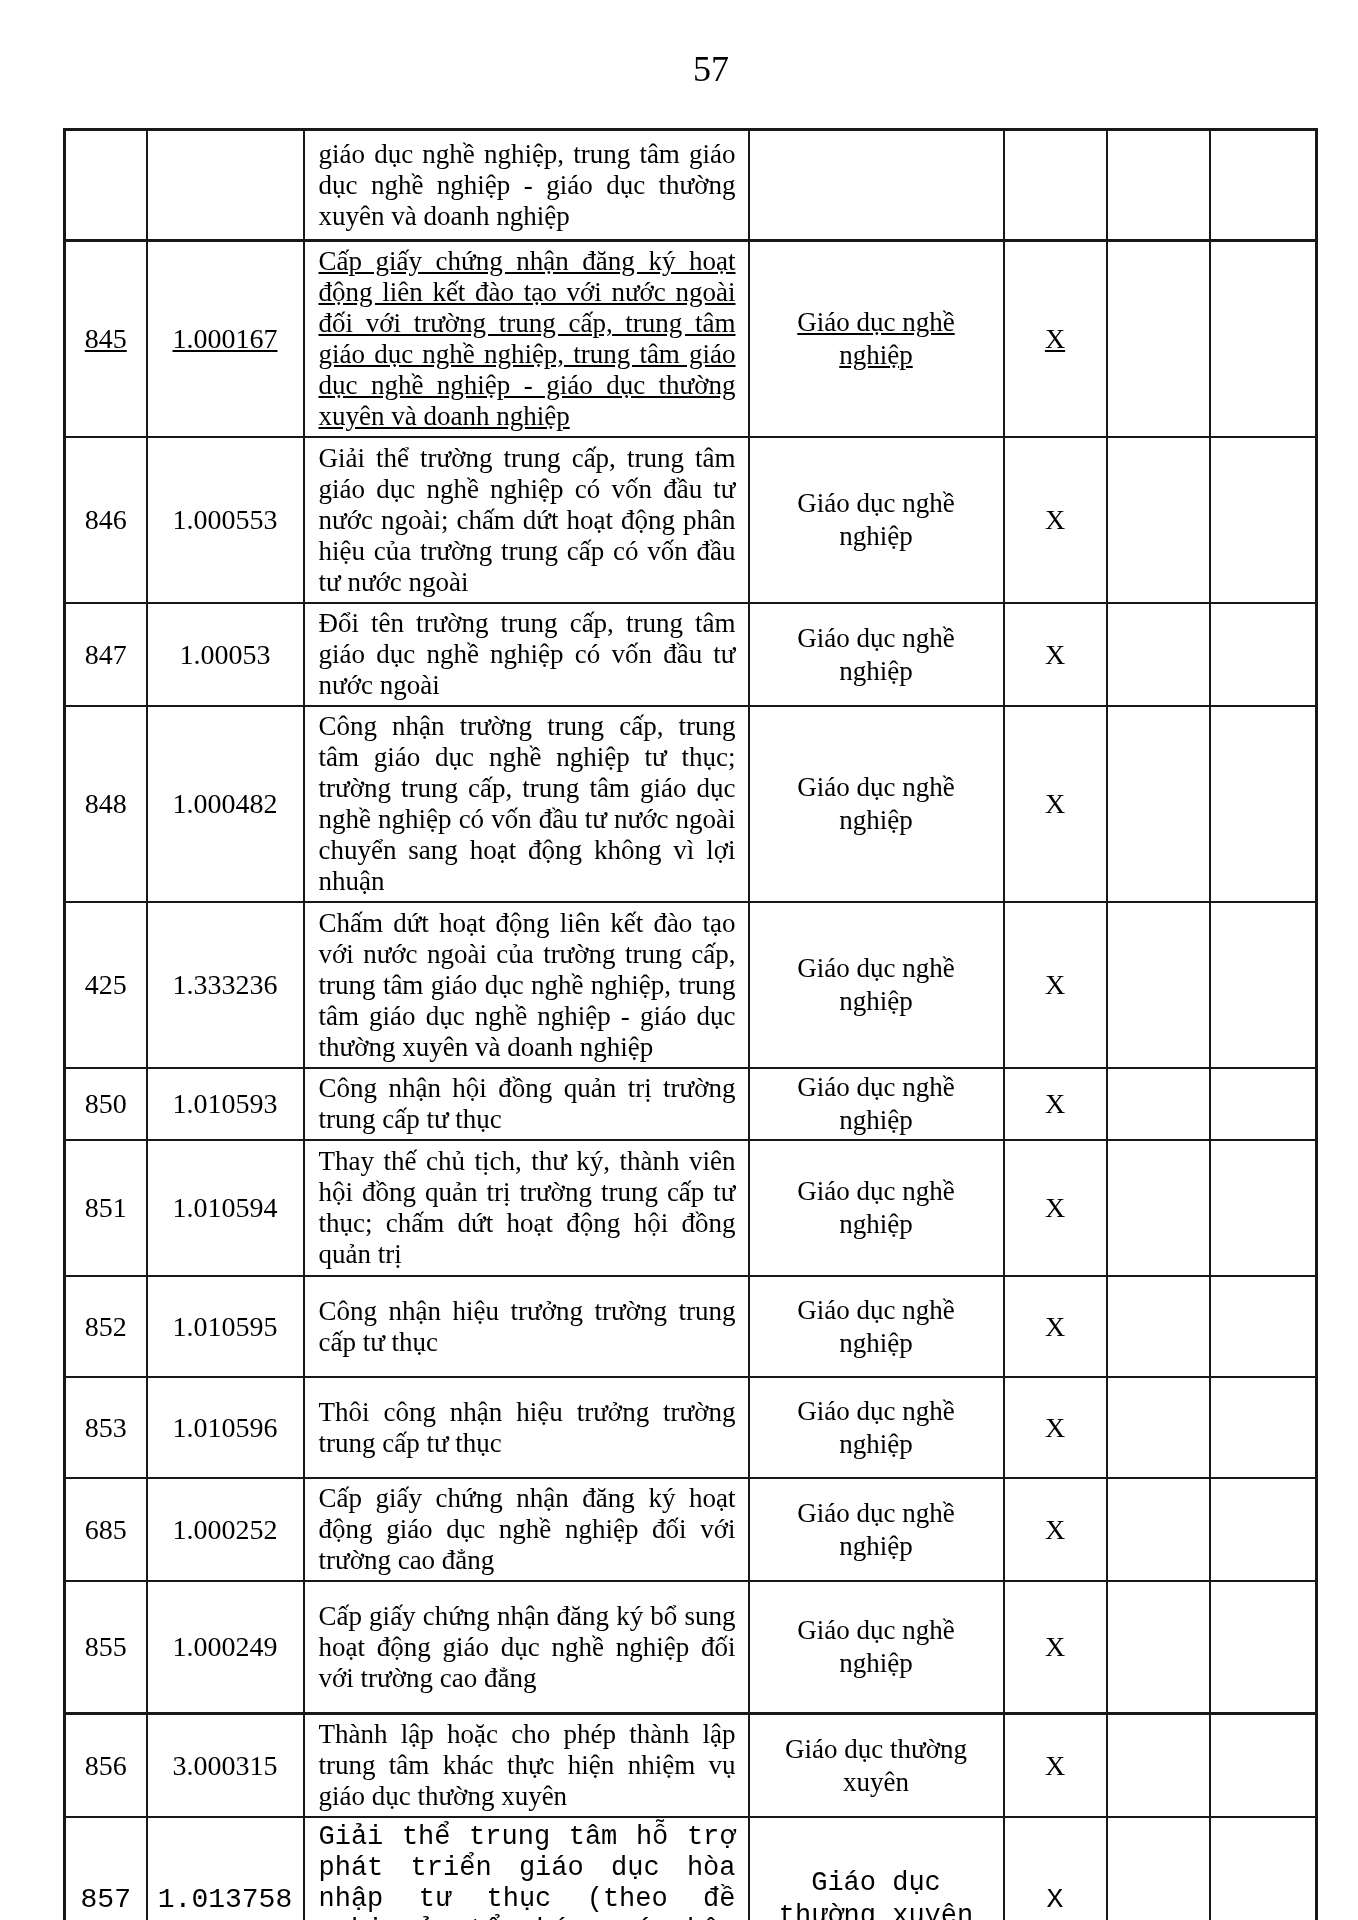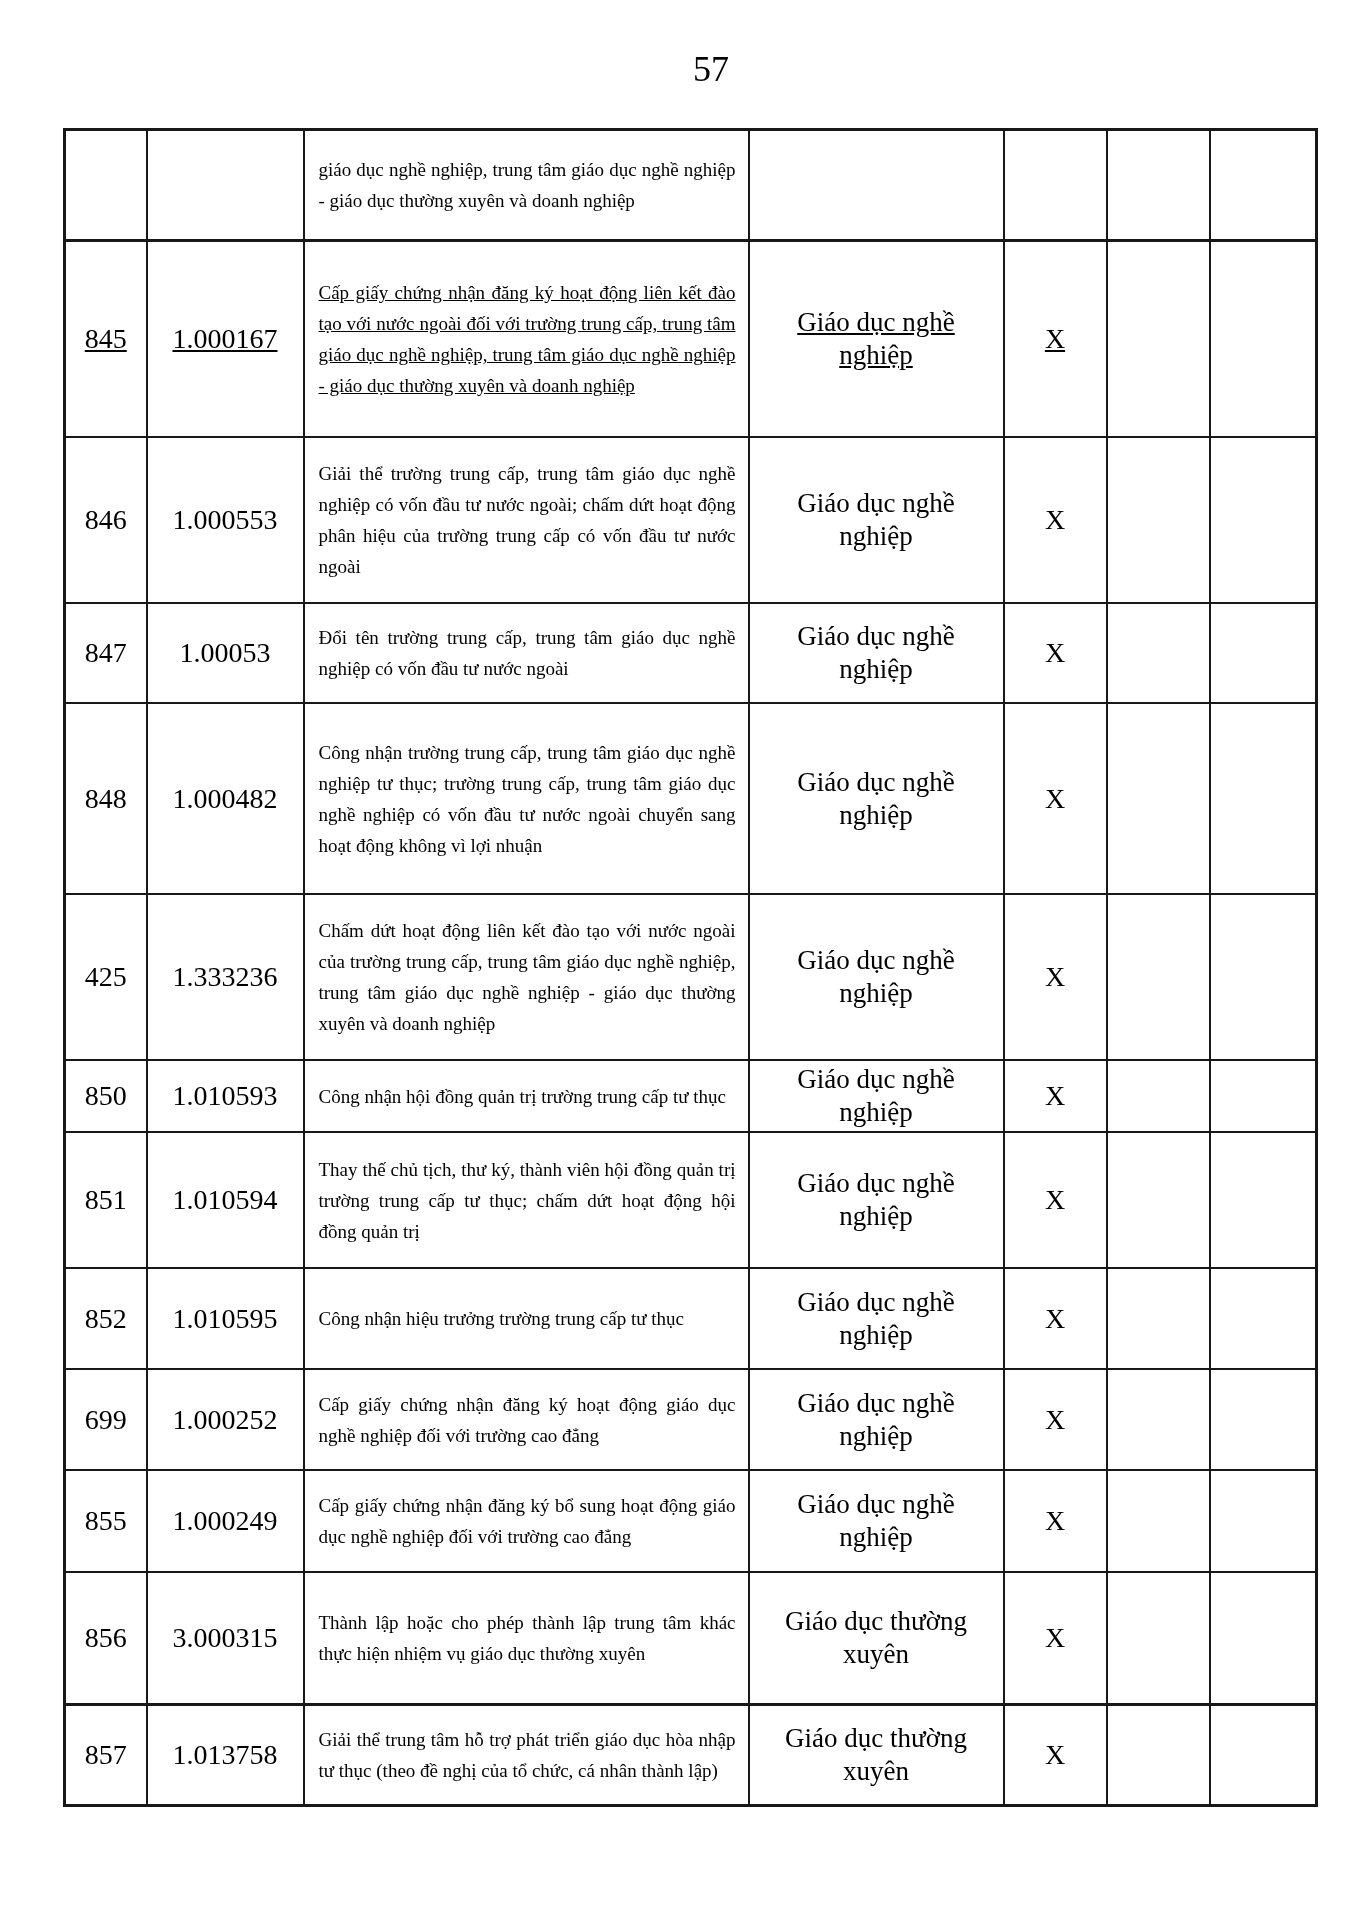--- a/index.html
+++ b/index.html
@@ -45,21 +45,21 @@
     font-size: 28px;
     line-height: 32px;
     vertical-align: middle;
     text-align: center;
     padding: 2px 6px;
     word-wrap: break-word;
   }
   td.desc {
     text-align: justify;
     text-justify: inter-word;
-    font-size: 19px;
+    font-size: 27px;
     line-height: 31px;
     padding: 4px 12px 4px 14px;
   }
   td.cat {
     font-size: 27px;
     line-height: 33px;
     padding: 2px 14px;
   }
   
   tr:nth-child(1)  td { height: 100px; }
@@ -171,21 +171,30 @@
       <tr>
     <td class="stt">852</td>
     <td class="code">1.010595</td>
     <td class="desc">Công nhận hiệu trưởng trường trung cấp tư thục</td>
     <td class="cat">Giáo dục nghề nghiệp</td>
     <td class="mark">X</td>
     <td class="blank"></td>
     <td class="blank"></td>
   </tr>
       <tr>
-    <td class="stt">699</td>
+    <td class="stt">853</td>
+    <td class="code">1.010596</td>
+    <td class="desc">Thôi công nhận hiệu trưởng trường trung cấp tư thục</td>
+    <td class="cat">Giáo dục nghề nghiệp</td>
+    <td class="mark">X</td>
+    <td class="blank"></td>
+    <td class="blank"></td>
+  </tr>
+      <tr>
+    <td class="stt">685</td>
     <td class="code">1.000252</td>
     <td class="desc">Cấp giấy chứng nhận đăng ký hoạt động giáo dục nghề nghiệp đối với trường cao đẳng</td>
     <td class="cat">Giáo dục nghề nghiệp</td>
     <td class="mark">X</td>
     <td class="blank"></td>
     <td class="blank"></td>
   </tr>
       <tr>
     <td class="stt">855</td>
     <td class="code">1.000249</td>

